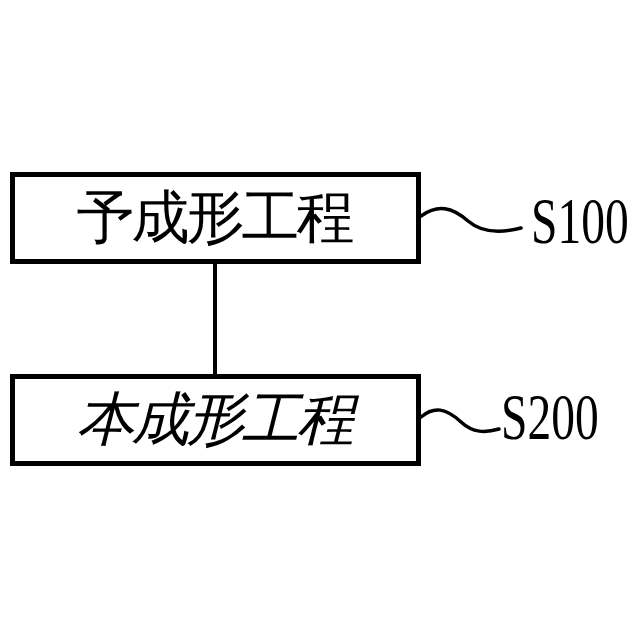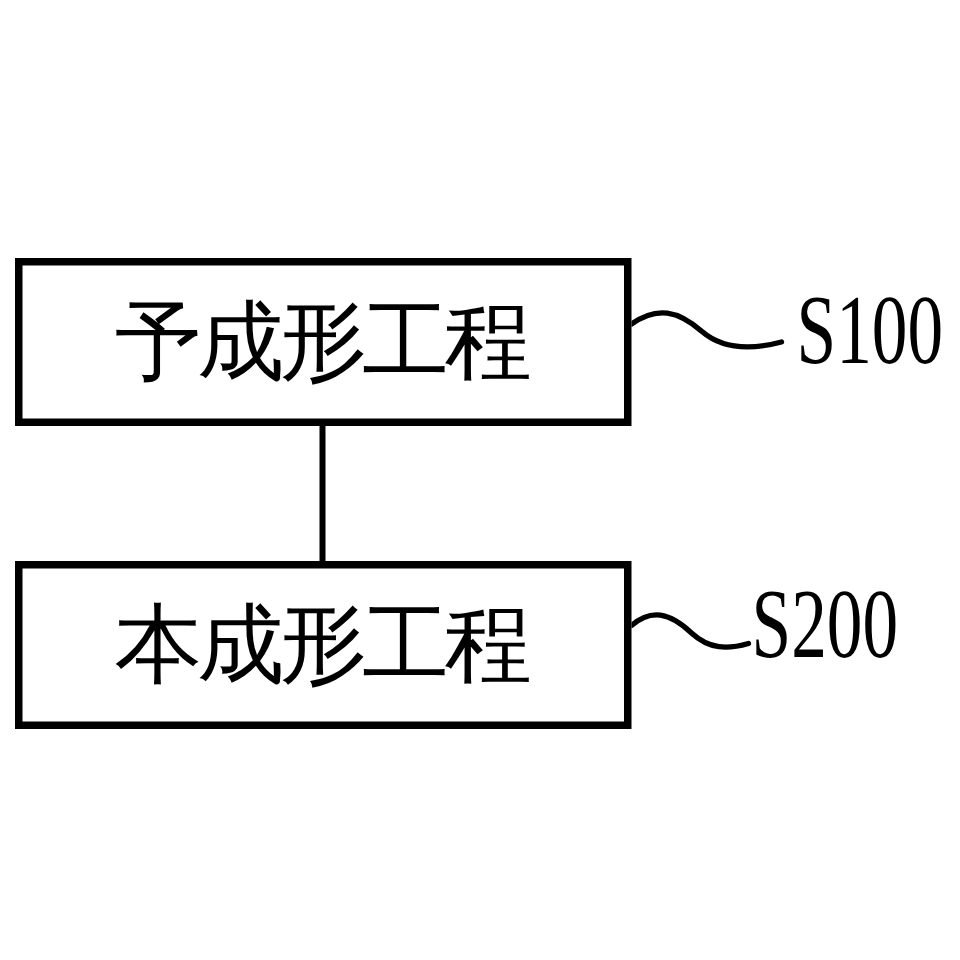--- a/index.html
+++ b/index.html
@@ -19,30 +19,30 @@
     position: absolute;
     left: 0;
     top: 0;
     width: 640px;
     height: 640px;
   }
   .process-box {
     position: absolute;
     left: 10px;
     width: 411px;
-    height: 112px;
+    height: 92px;
     box-sizing: border-box;
     border: 5px solid #000000;
     background: #ffffff;
     display: flex;
     align-items: center;
     justify-content: center;
   }
   .process-box.box-1 { top: 172px; }
-  .process-box.box-2 { top: 374px; }
+  .process-box.box-2 { top: 374px; font-style: italic; }
   .process-label {
     font-size: 58px;
     line-height: 1;
     letter-spacing: -3px;
     color: #000000;
     white-space: nowrap;
     padding-right: 3px; 
   }
   .step-label {
     position: absolute;

